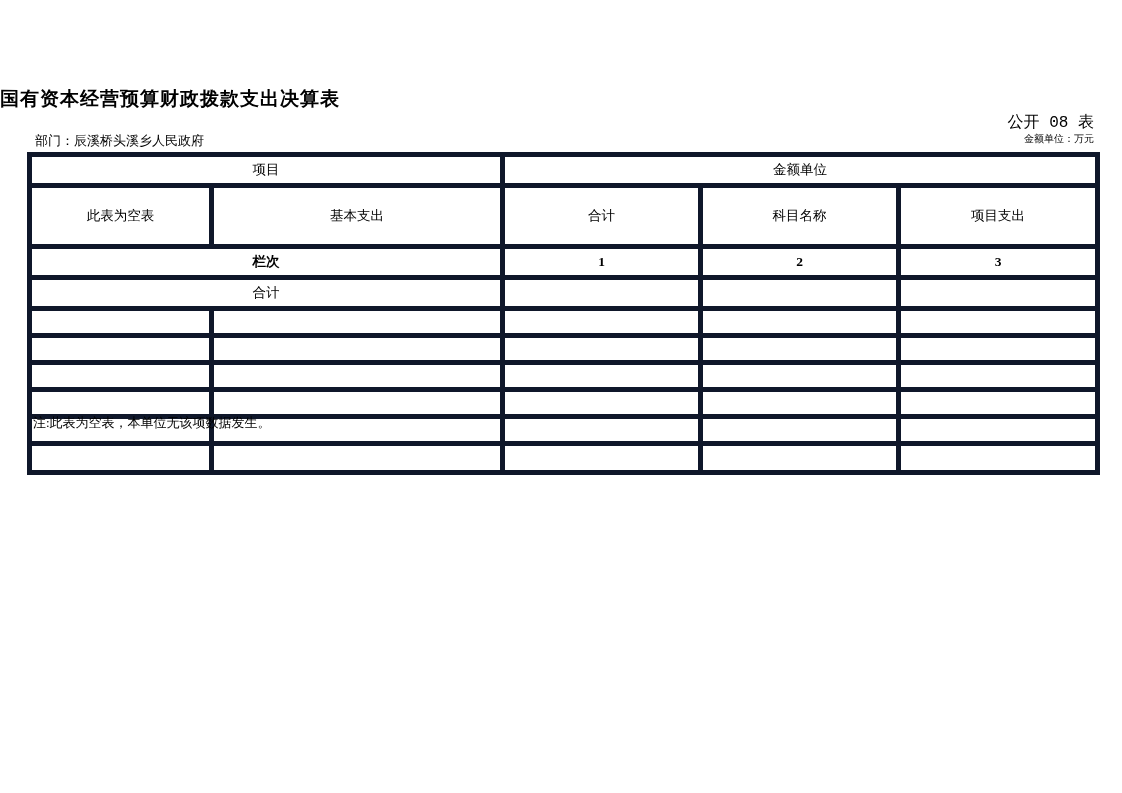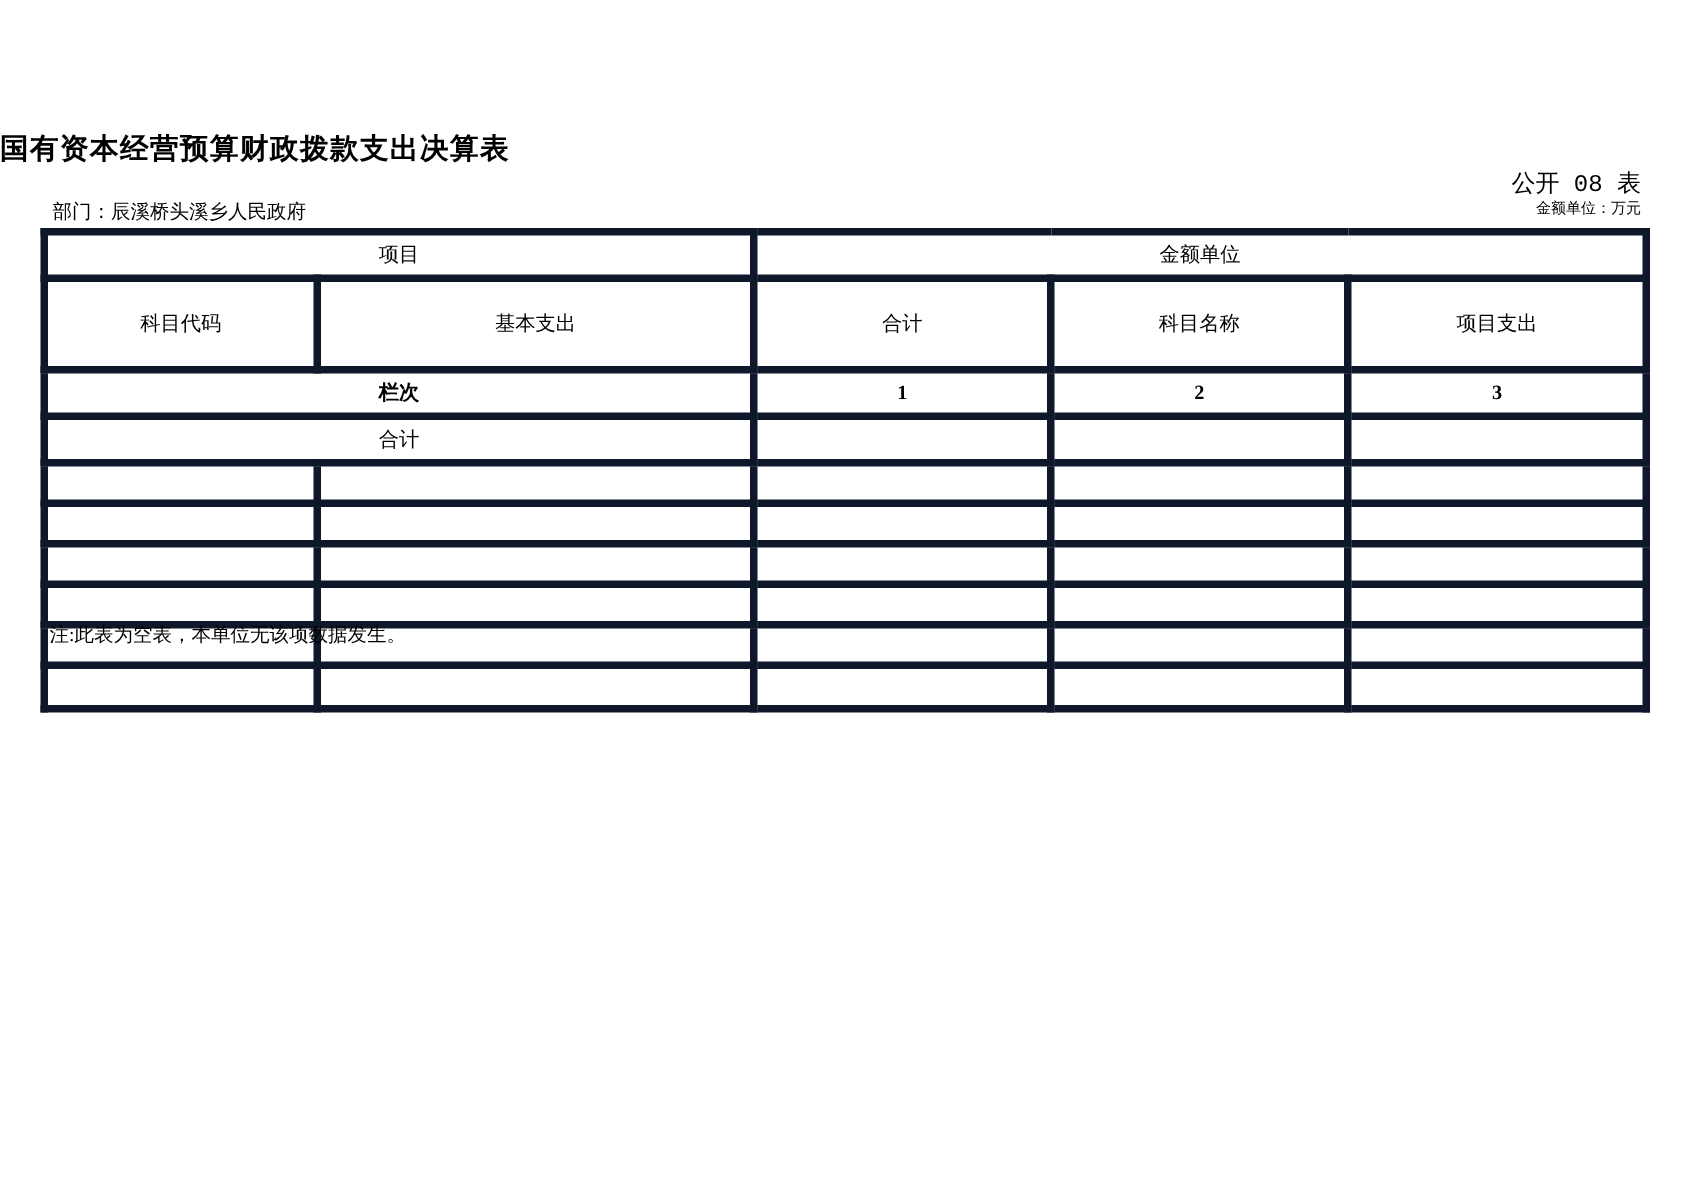--- a/index.html
+++ b/index.html
@@ -108,21 +108,21 @@
       <col class="col-total">
       <col class="col-basic">
       <col class="col-proj">
     </colgroup>
     <tbody>
       <tr class="r-head1">
         <td colspan="2">项目</td>
         <td colspan="3">金额单位</td>
       </tr>
       <tr class="r-head2">
-        <td>科目代码</td>
+        <td>此表为空表</td>
         <td>基本支出</td>
         <td>合计</td>
         <td>科目名称</td>
         <td>项目支出</td>
       </tr>
       <tr class="r-lanci">
         <td colspan="2">栏次</td>
         <td>1</td>
         <td>2</td>
         <td>3</td>

